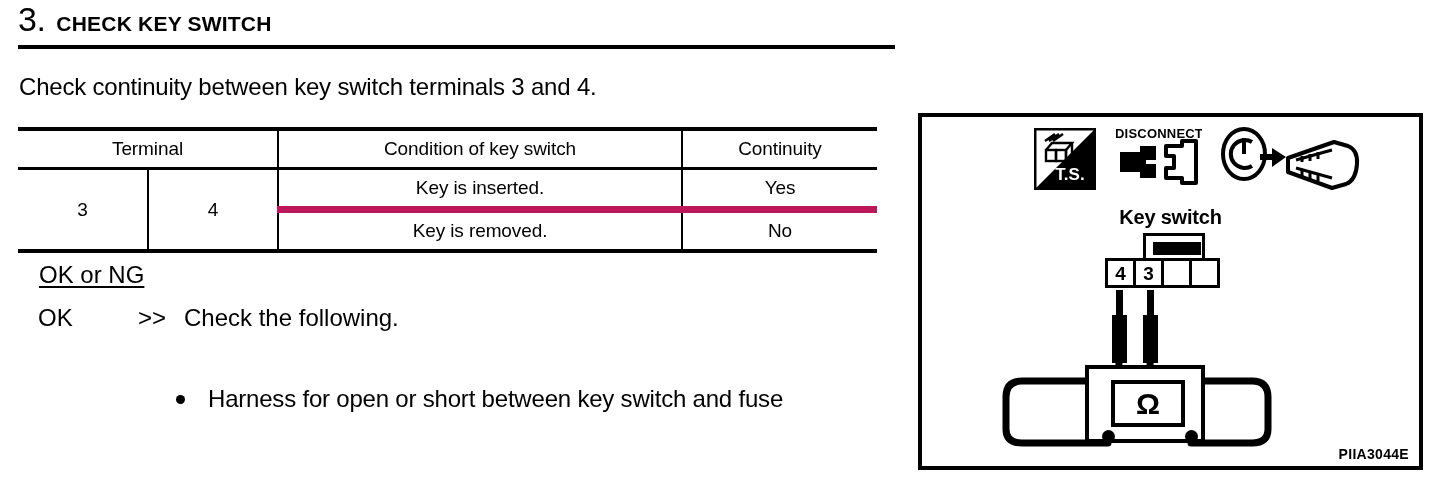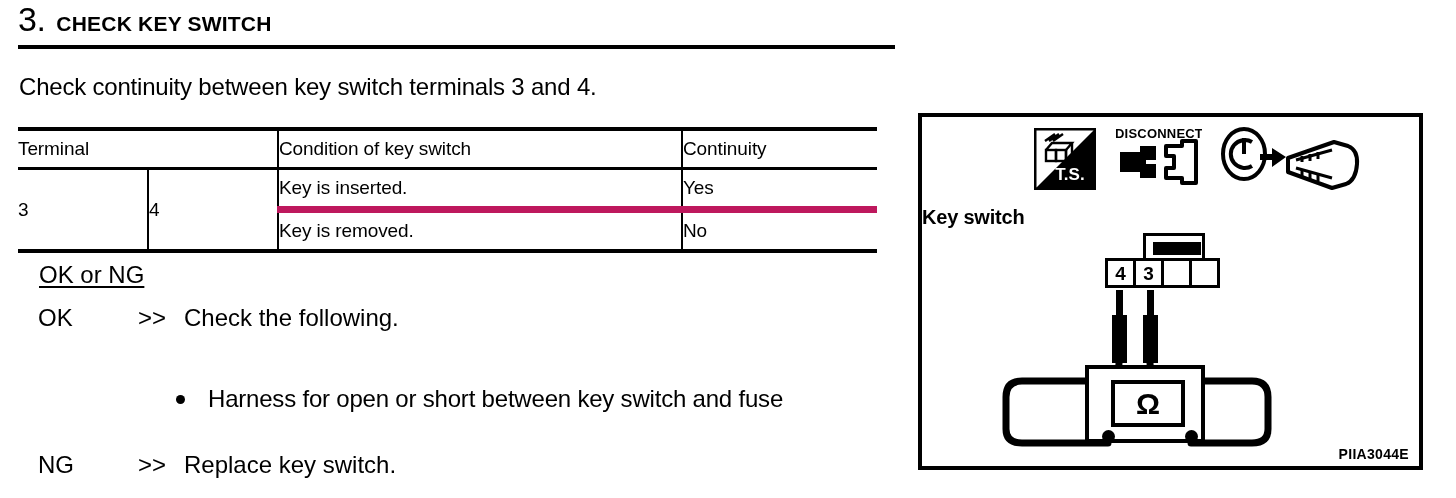--- a/index.html
+++ b/index.html
@@ -67,20 +67,21 @@
     top: 127px;
     width: 859px;
   }
   #spec-table table {
     border-collapse: collapse;
     width: 859px;
     table-layout: fixed;
   }
   #spec-table td {
     font-size: 19px;
+    text-align: center;
     vertical-align: middle;
     padding: 0;
     height: 36px;
     letter-spacing: -0.1px;
   }
   
   .rule-top td   { border-top: 4px solid #000; }
   .rule-mid td   { border-top: 3px solid #000; }
   .rule-bot td   { border-bottom: 4px solid #000; }
   .rule-thin td  { border-top: 7px solid #be185d; }
@@ -180,20 +181,21 @@
     position: absolute;
     left: 182px; top: 0px;
     width: 150px; height: 76px;
   }
 
   
   #key-switch-label {
     position: absolute;
     left: 0; right: 0;
     top: 89px;
+    text-align: center;
     font-size: 20px;
     font-weight: bold;
     letter-spacing: -0.2px;
   }
 
   
   #connector {
     position: absolute;
     left: 183px; top: 116px;
     width: 134px; height: 62px;
@@ -336,23 +338,20 @@
   <div id="ok-row" class="judgement-row">
     <span class="judgement-label">OK</span><span class="judgement-arrow">&gt;&gt;</span><span>Check the following.</span>
   </div>
 
 
   <div id="bullet-1" class="bullet-item">
     <span class="bullet-dot"></span>
     <span class="bullet-text">Harness for open or short between key switch and fuse</span>
   </div>
 
-  <div id="ng-row" class="judgement-row">
-    <span class="judgement-label">NG</span><span class="judgement-arrow">&gt;&gt;</span><span>Replace key switch.</span>
-  </div>
 </div>
 
 <div id="diagram-panel">
 
   <div id="icon-row">
 
     <svg id="ts-icon" viewBox="0 0 62 62">
       <rect x="1" y="1" width="60" height="60" fill="#fff" stroke="#000" stroke-width="3"></rect>
       <polygon points="61,1 61,61 1,61" fill="#000"></polygon>
       <g fill="none" stroke="#000" stroke-width="2.4">

